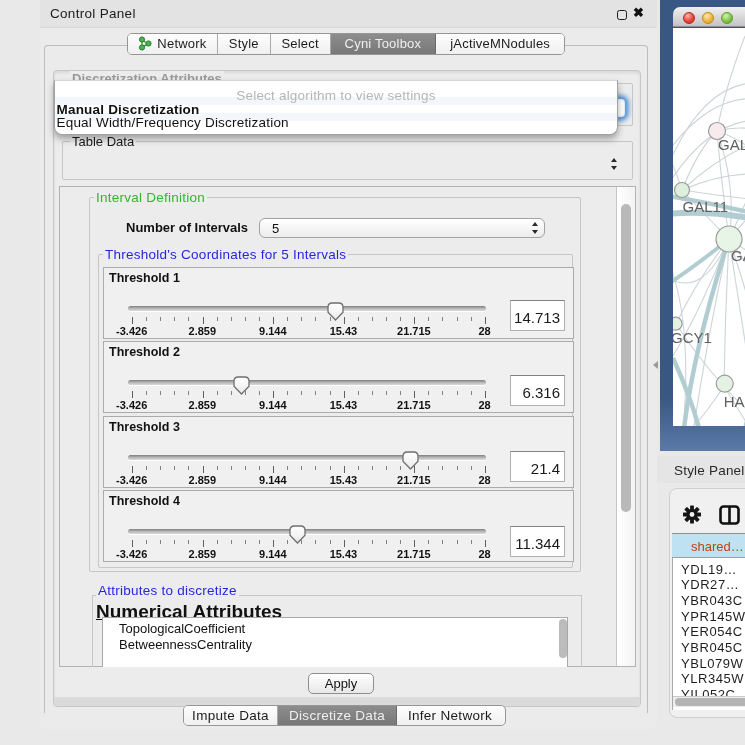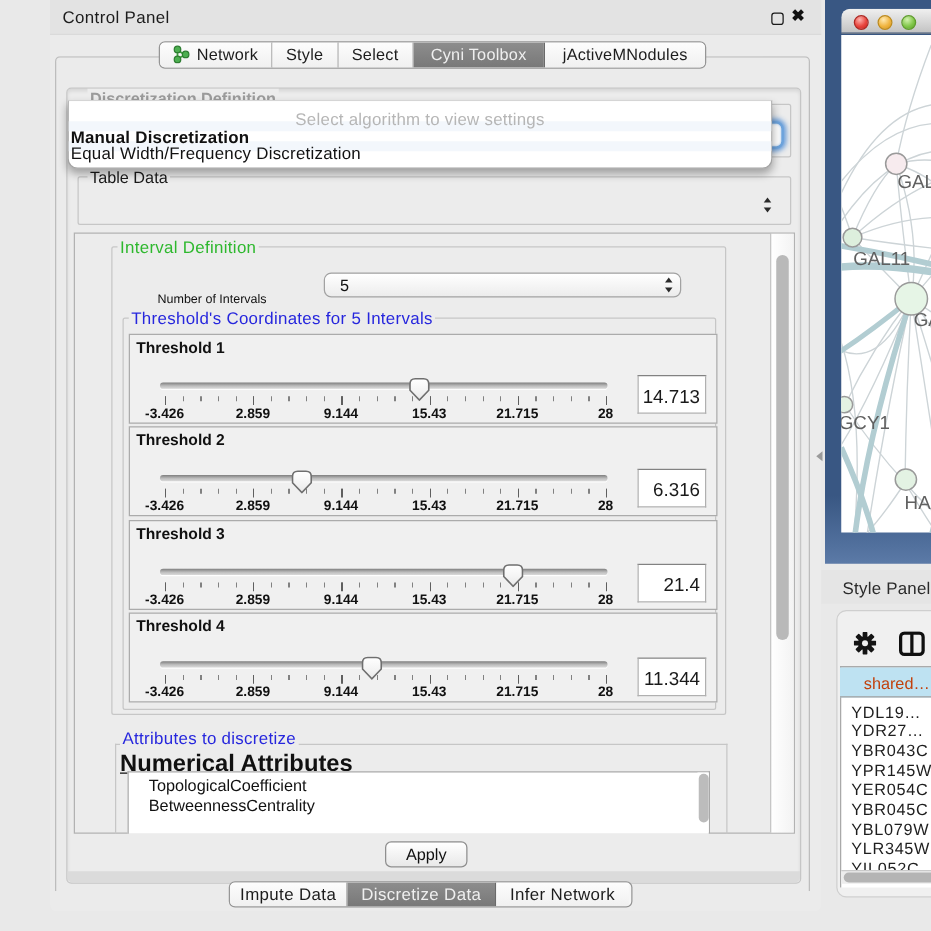--- a/index.html
+++ b/index.html
@@ -92,34 +92,34 @@
           <circle cx="4" cy="11.5" r="2.6" fill="#4caf50" stroke="#2e7d32" stroke-width="1"></circle>
           <circle cx="10.5" cy="7.5" r="2.6" fill="#4caf50" stroke="#2e7d32" stroke-width="1"></circle>
         </svg>Network</div>
  <div class="s" style="width:53px;">Style</div>
  <div class="s" style="width:60px;">Select</div>
  <div class="s dark" style="width:106px;">Cyni Toolbox</div>
  <div class="s" style="width:128px;">jActiveMNodules</div>
 </div>
 
 <div class="abs group" style="left:22px;top:83px;width:571px;height:43px;"></div>
-<div class="abs" style="left:30px;top:71px;font-size:13px;font-weight:bold;color:#9b9b9b;background:#ececec;padding:0 2px;">Discretization Definition</div>
+<div class="abs" style="left:30px;top:71px;font-size:13px;font-weight:bold;color:#9b9b9b;background:#ececec;padding:0 2px;">Discretization Attributes</div>
 <div class="abs" style="left:420px;top:97px;width:167px;height:22px;border:2px solid #6da3dc;border-radius:6px;background:#fdfdfd;box-shadow:0 0 4px 2px rgba(85,145,215,.9),inset 0 0 2px rgba(85,145,215,.6);"></div>
 
 <div class="abs group" style="left:22px;top:141px;width:571px;height:39px;"></div>
 <div class="abs" style="left:30px;top:134px;font-size:13px;color:#1a1a1a;background:#ececec;padding:0 2px;">Table Data</div>
 <div class="abs spin" style="left:571px;top:158px;"></div>
 
 <div class="abs" id="scrollpane"></div>
 <div class="abs" id="vsb"></div>
 <div class="abs" id="vsbthumb"></div>
 
 <div class="abs group" style="left:49px;top:197px;width:492px;height:375px;"></div>
 <div class="abs gtitle" style="left:54px;top:190px;color:#2eb82e;">Interval Definition</div>
-<div class="abs" style="left:86px;top:234px;font-size:10px;font-weight:normal;color:#111;">Number of Intervals</div>
+<div class="abs" style="left:86px;top:220px;font-size:13px;font-weight:bold;color:#111;">Number of Intervals</div>
 <div class="abs combo" style="left:219px;top:218px;width:286px;height:20px;padding-left:12px;">5</div>
 <div class="abs spin" style="left:492px;top:222px;"></div>
 
 <div class="abs group" style="left:58px;top:254px;width:475px;height:314px;"></div>
 <div class="abs gtitle" style="left:63px;top:247px;color:#2626dd;">Threshold's Coordinates for 5 Intervals</div>
 
 <div class="abs tpanel" style="top:267px;">
       <div class="lbl">Threshold 1</div>
       <div class="track"></div>
       <div class="ticksmin" style="left:27.7px;width:354px;"></div>

